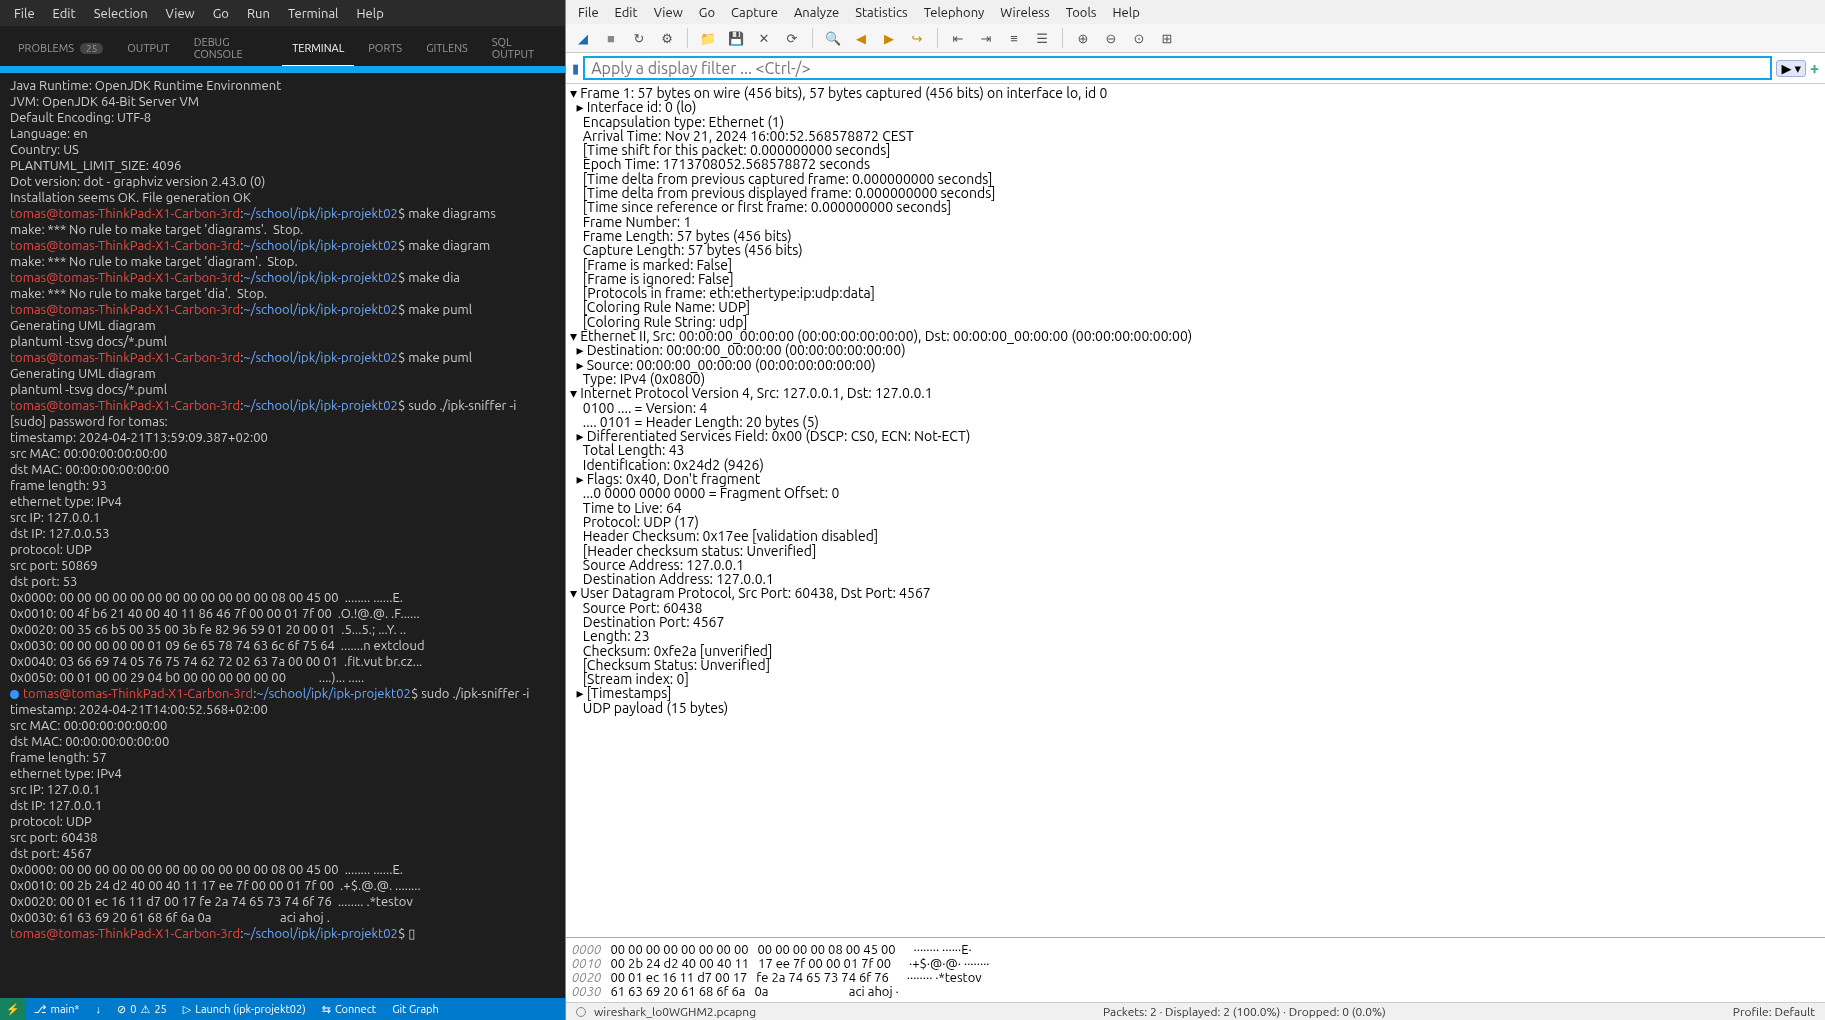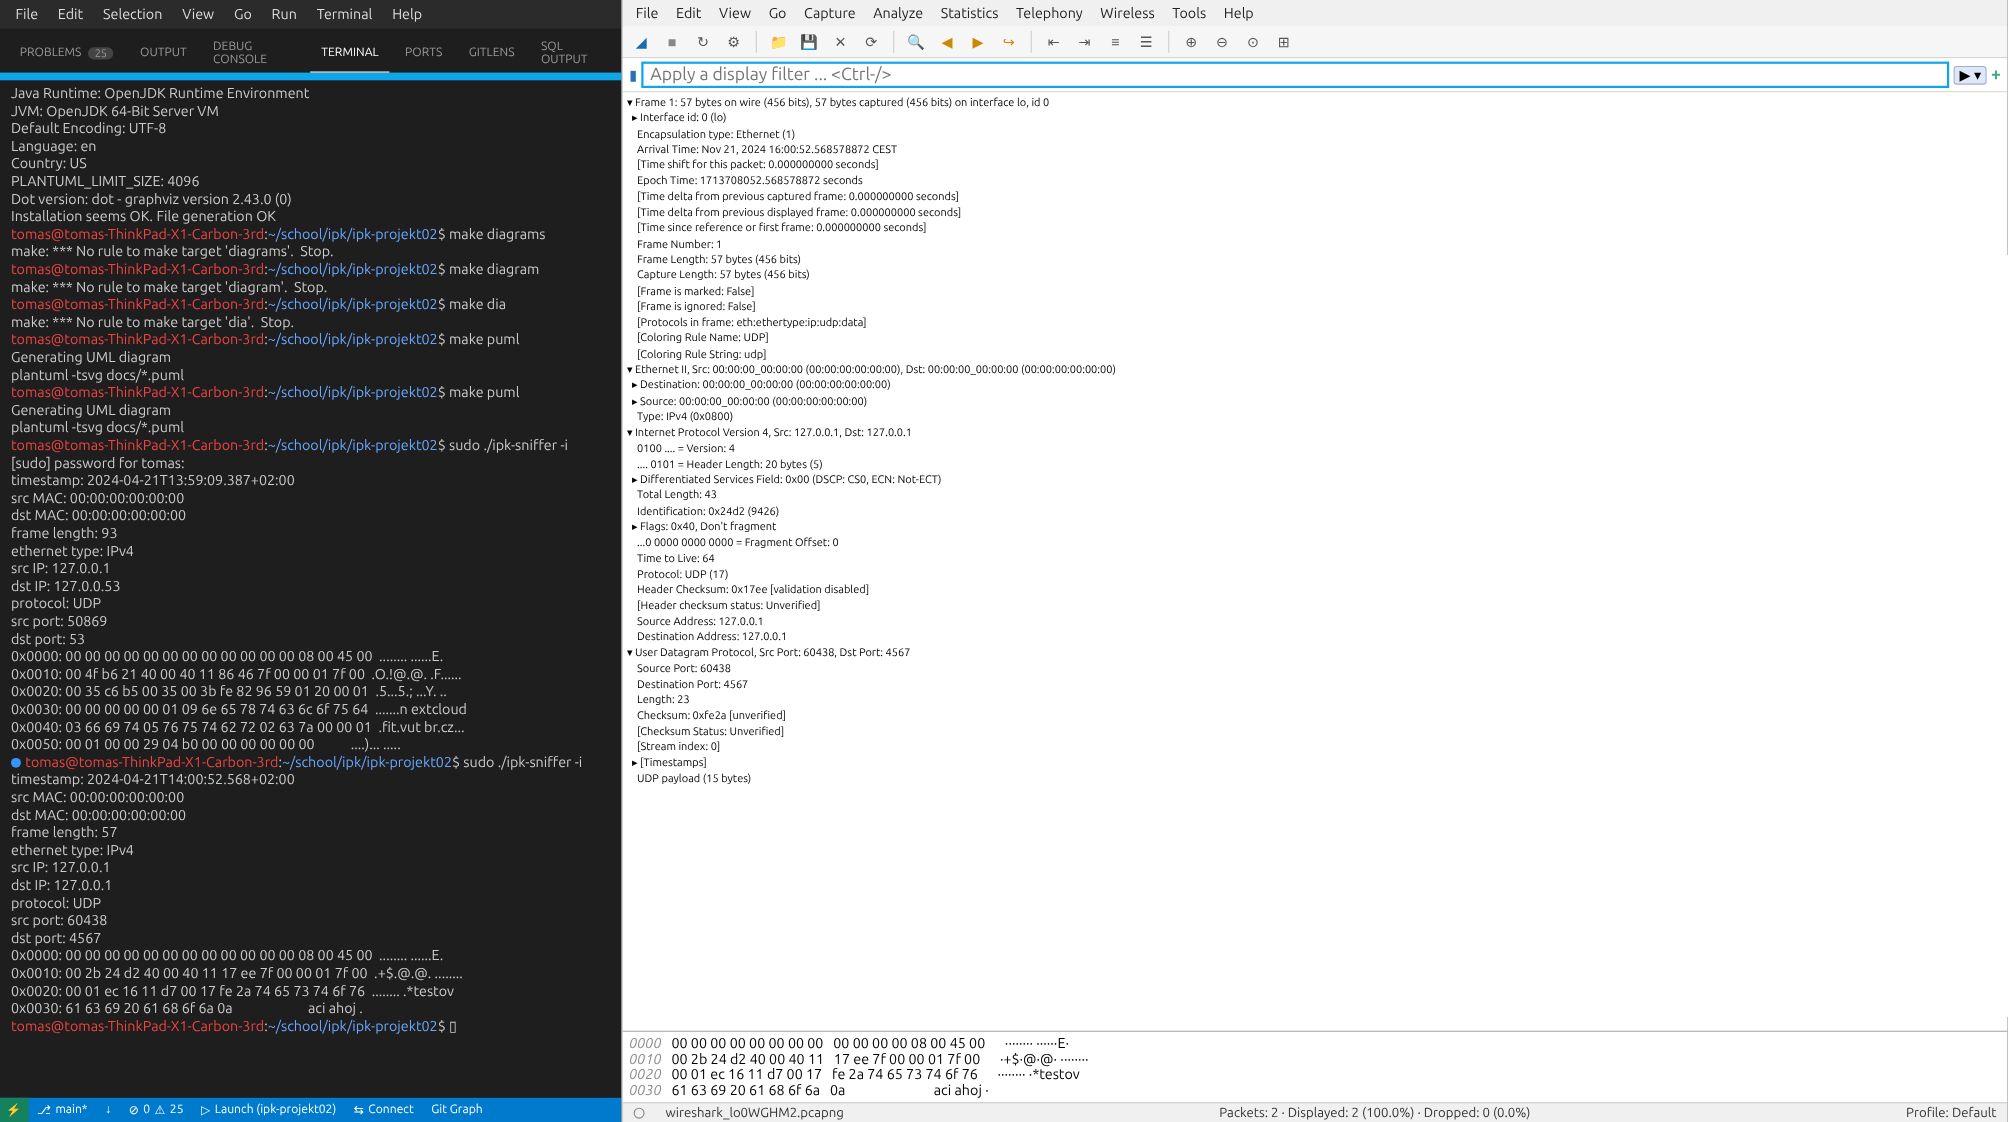--- a/index.html
+++ b/index.html
@@ -20,28 +20,28 @@
 .statusbar .cell { padding:0 8px; display:flex; align-items:center; gap:4px; cursor:pointer; }
 .statusbar .remote { background:#16825d; height:100%; display:flex; align-items:center; padding:0 6px; }
 
 .wmenu { background:#f0f0f0; color:#222; display:flex; padding:2px 4px; gap:0; font-size:13px; }
 .wmenu .mi { padding:3px 8px; cursor:pointer; }
 .toolbar { background:#f6f6f6; display:flex; padding:3px 6px; gap:6px; align-items:center; border-bottom:1px solid #ccc; }
 .toolbar .tb { width:22px; height:22px; display:flex; align-items:center; justify-content:center; cursor:pointer; color:#555; }
 .toolbar .sep { width:1px; height:20px; background:#ccc; margin:0 3px; }
 .filter { display:flex; padding:3px 6px; gap:4px; background:#fff; border-bottom:1px solid #ccc; align-items:center; }
 .filter input { flex:1; border:2px solid #0ea5e9; padding:1px 6px; font-size:16px; background:#fff; }
-.wtree { flex:1; overflow:auto; font-family:"Liberation Mono","Consolas",monospace; font-size:10px; line-height:14.3px; background:#fff; color:#000; padding:2px 4px; }
+.wtree { flex:1; overflow:auto; font-family:"Liberation Mono","Consolas",monospace; font-size:14px; line-height:14.3px; background:#fff; color:#000; padding:2px 4px; }
 .wtree .row { white-space:pre; }
 .hexpane { background:#fff; font-family:"Liberation Mono","Consolas",monospace; font-size:13px; padding:4px 6px; border-top:1px solid #aaa; white-space:pre; line-height:14px; }
 .hexoff { color:#888;font-style:italic; }
 .wstatus { display:flex; justify-content:space-between; padding:2px 10px; background:#f0f0f0; border-top:1px solid #ccc; font-size:12px; color:#333; }
 .chip { display:inline-flex; align-items:center; background:#e0e8f8; border:1px solid #a0b0d0; border-radius:3px; padding:0 4px; }
 .plus { color:#4a8; font-weight:bold; font-size:16px; cursor:pointer; }
-.wstatus-left { display:flex; gap:19px; align-items:center; }
+.wstatus-left { display:flex; gap:8px; align-items:center; }
 .dot { width:10px; height:10px; border-radius:50%; border:1px solid #888; display:inline-block; }
 </style>
 </head>
 <body>
 
 <div class="left">
   <div class="menubar" id="vmenu">
       <span class="mi">File</span>
       <span class="mi">Edit</span>
       <span class="mi">Selection</span>

